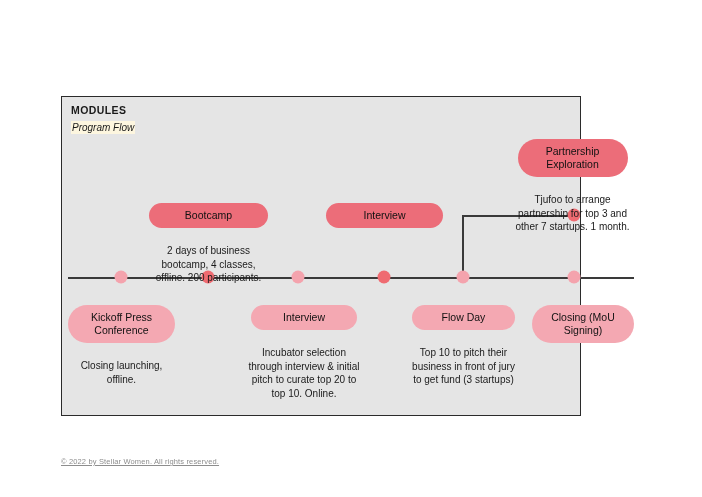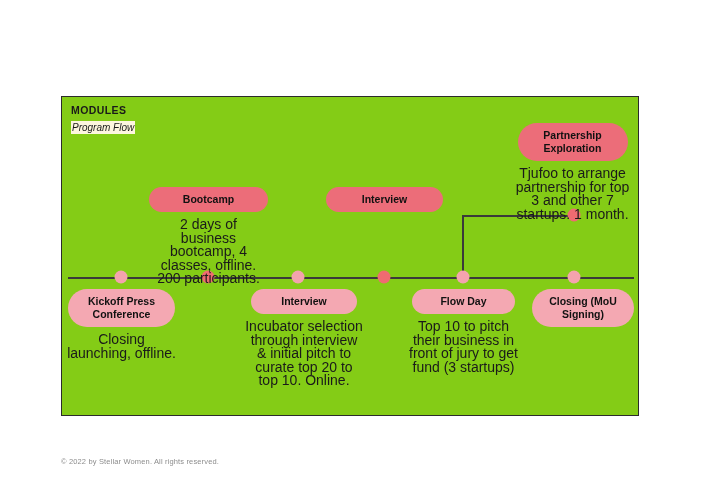--- a/index.html
+++ b/index.html
@@ -6,23 +6,23 @@
   body{
     width:702px;height:497px;
     background:#ffffff;
     font-family:"Liberation Sans", sans-serif;
     overflow:hidden;
     position:relative;
   }
   #frame{
     position:absolute;
     left:61px; top:96px;
-    width:578px; height:320px;
+    width:520px; height:320px;
     border:1px solid #2b2b2b;
-    background:#84cc16;
+    background:#e5e5e5;
     box-sizing:border-box;
   }
   #header{
     position:absolute;
     left:9px; top:7px;
   }
   #header .modules{
     font-size:10.5px;
     font-weight:bold;
     letter-spacing:0.4px;
@@ -71,43 +71,44 @@
 
   
   .node{
     position:absolute;
     text-align:center;
   }
   .pill{
     display:block;
     border-radius:20px;
     font-size:10.5px;
-    font-weight:bold;
+    font-weight:normal;
     color:#111111;
     line-height:13px;
     padding:6px 10px;
     box-sizing:border-box;
-    margin:0 auto;
+    margin:16px auto;
   }
   .pill.dark{background:#ec6d79;}
   .pill.light{background:#f4a8b2;}
   .desc{
-    font-size:14px;
+    font-size:10px;
     color:#1a1a1a;
     line-height:13.5px;
     margin-top:6px;
     padding:0 2px;
   }
 
   #footer{
     position:absolute;
     left:61px; top:457px;
     font-size:7.5px;
     color:#8d8d8d;
     letter-spacing:0.15px;
+    text-decoration:underline;
   }
 </style>
 </head>
 <body>
 
 <div id="frame">
 
   <div id="header">
     <div class="modules">MODULES</div>
     <div class="subtitle">Program Flow</div>

